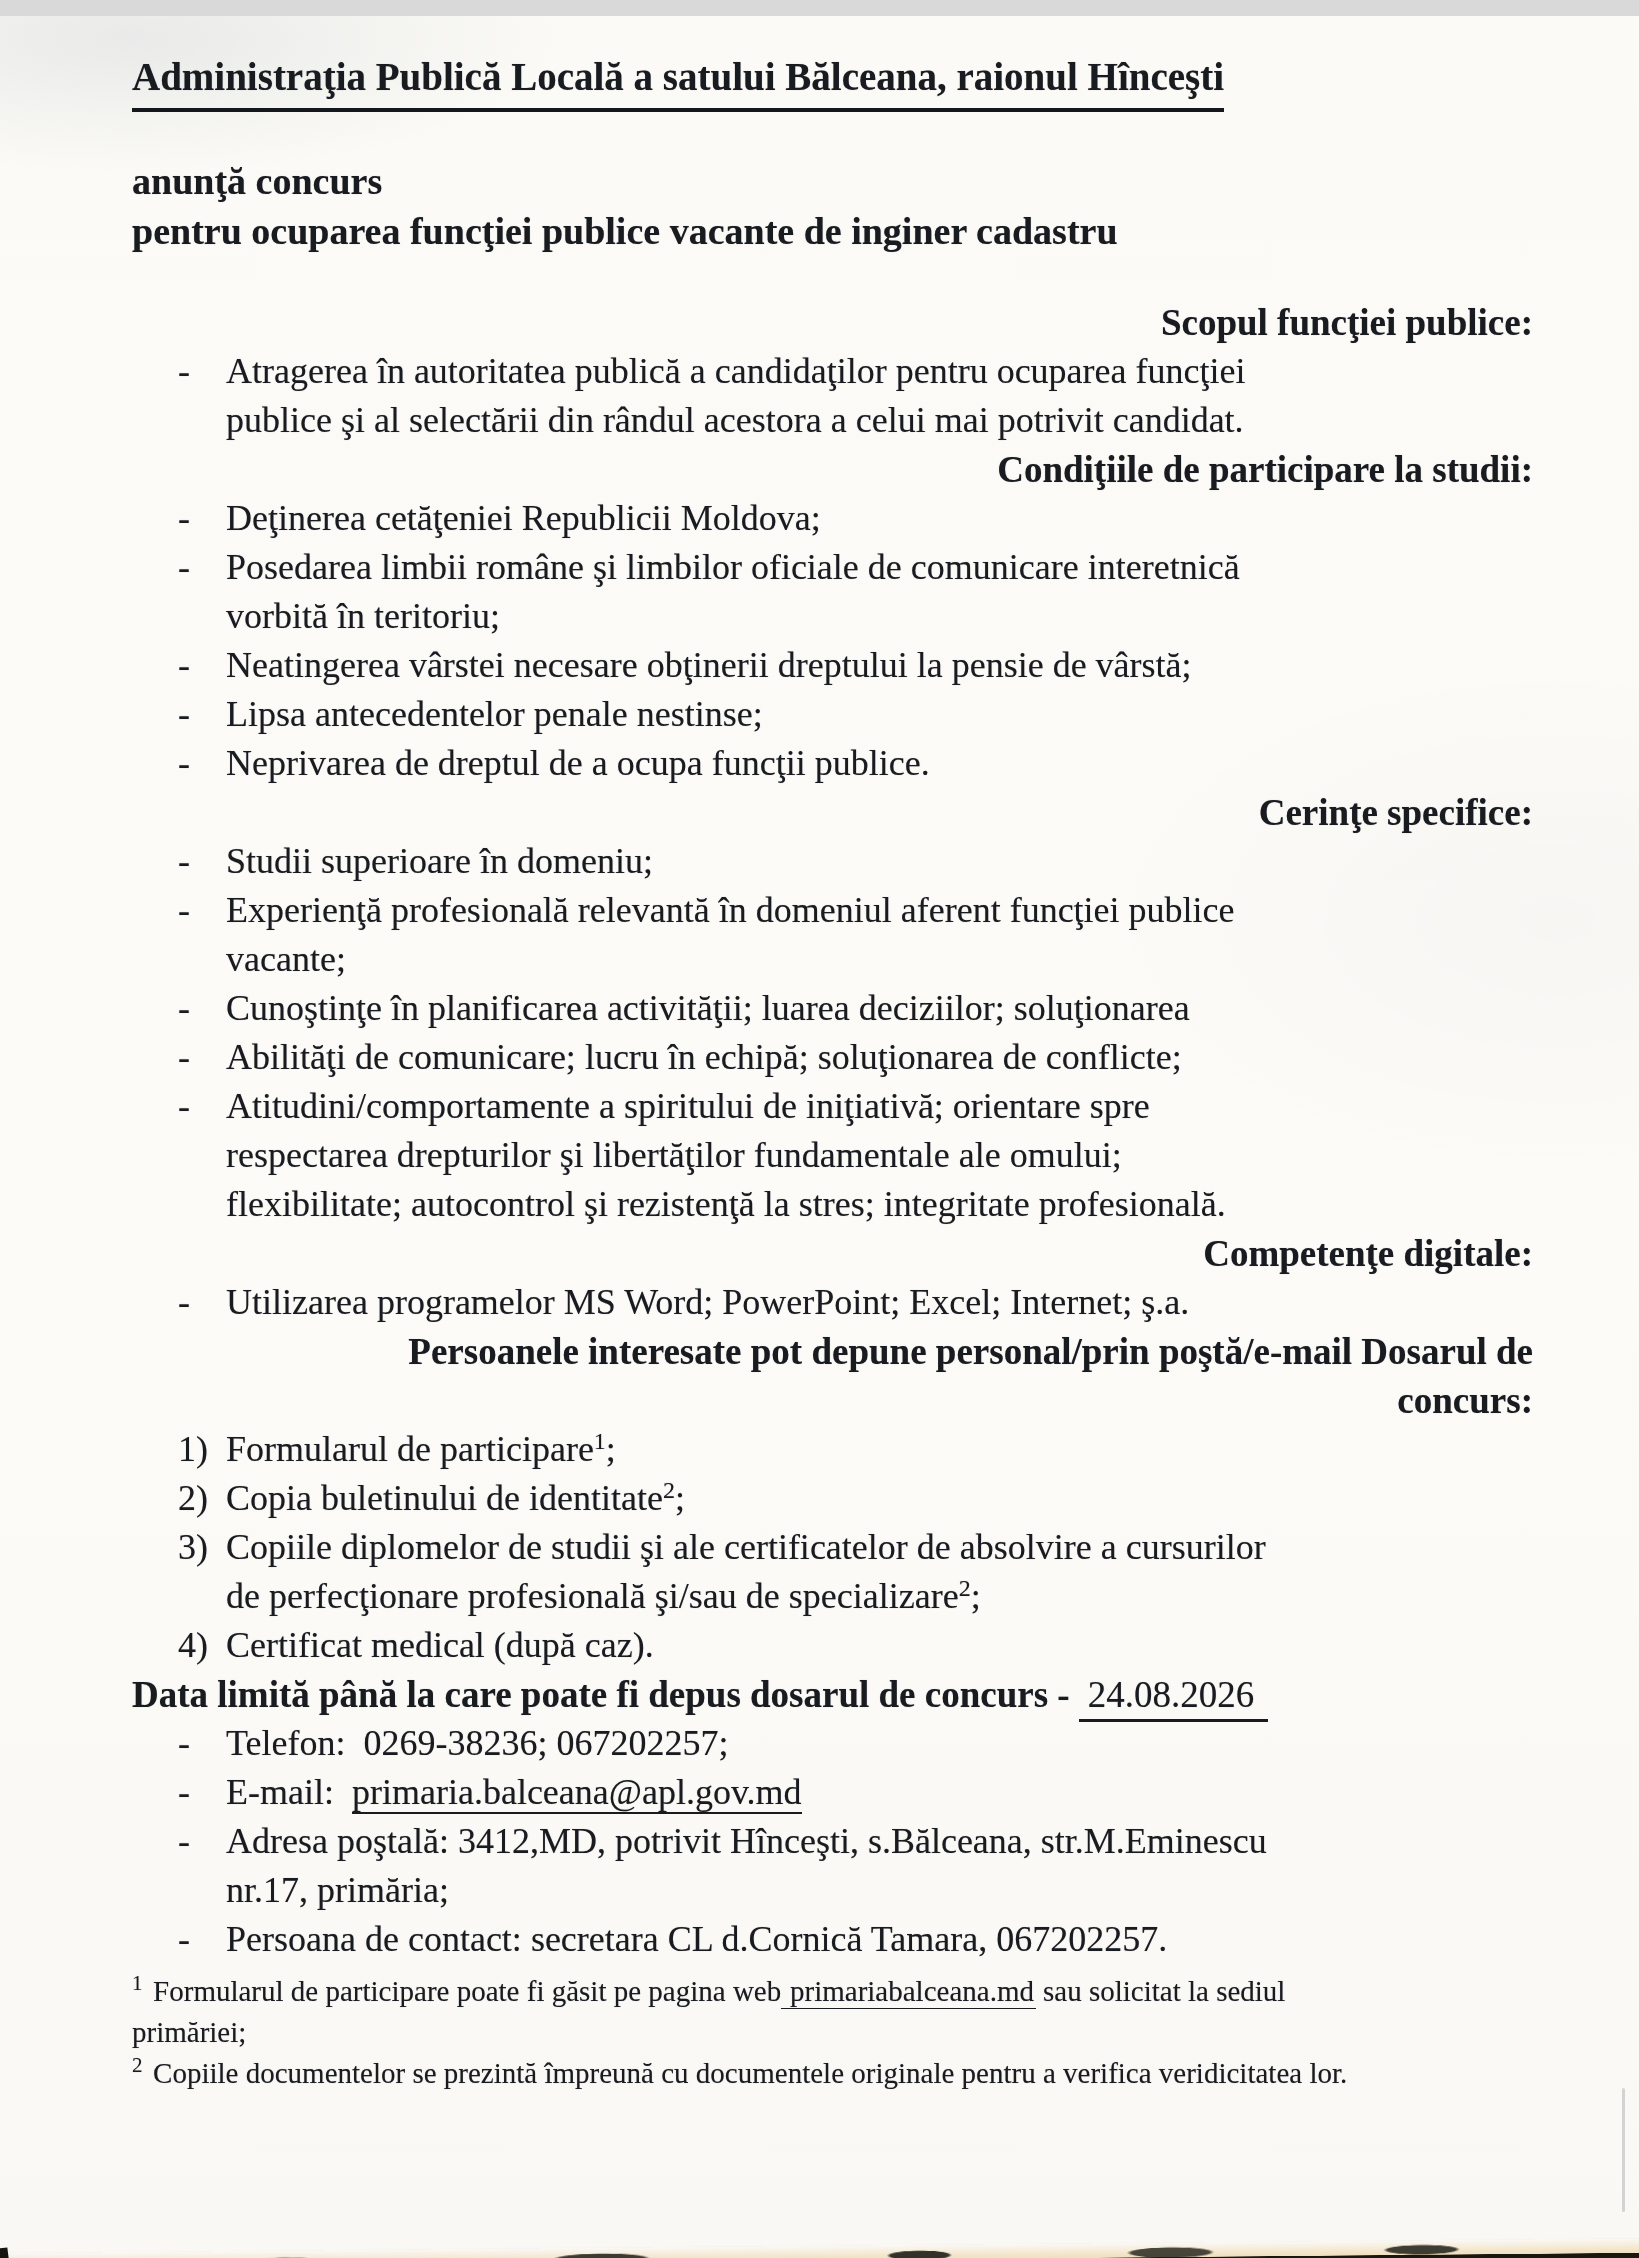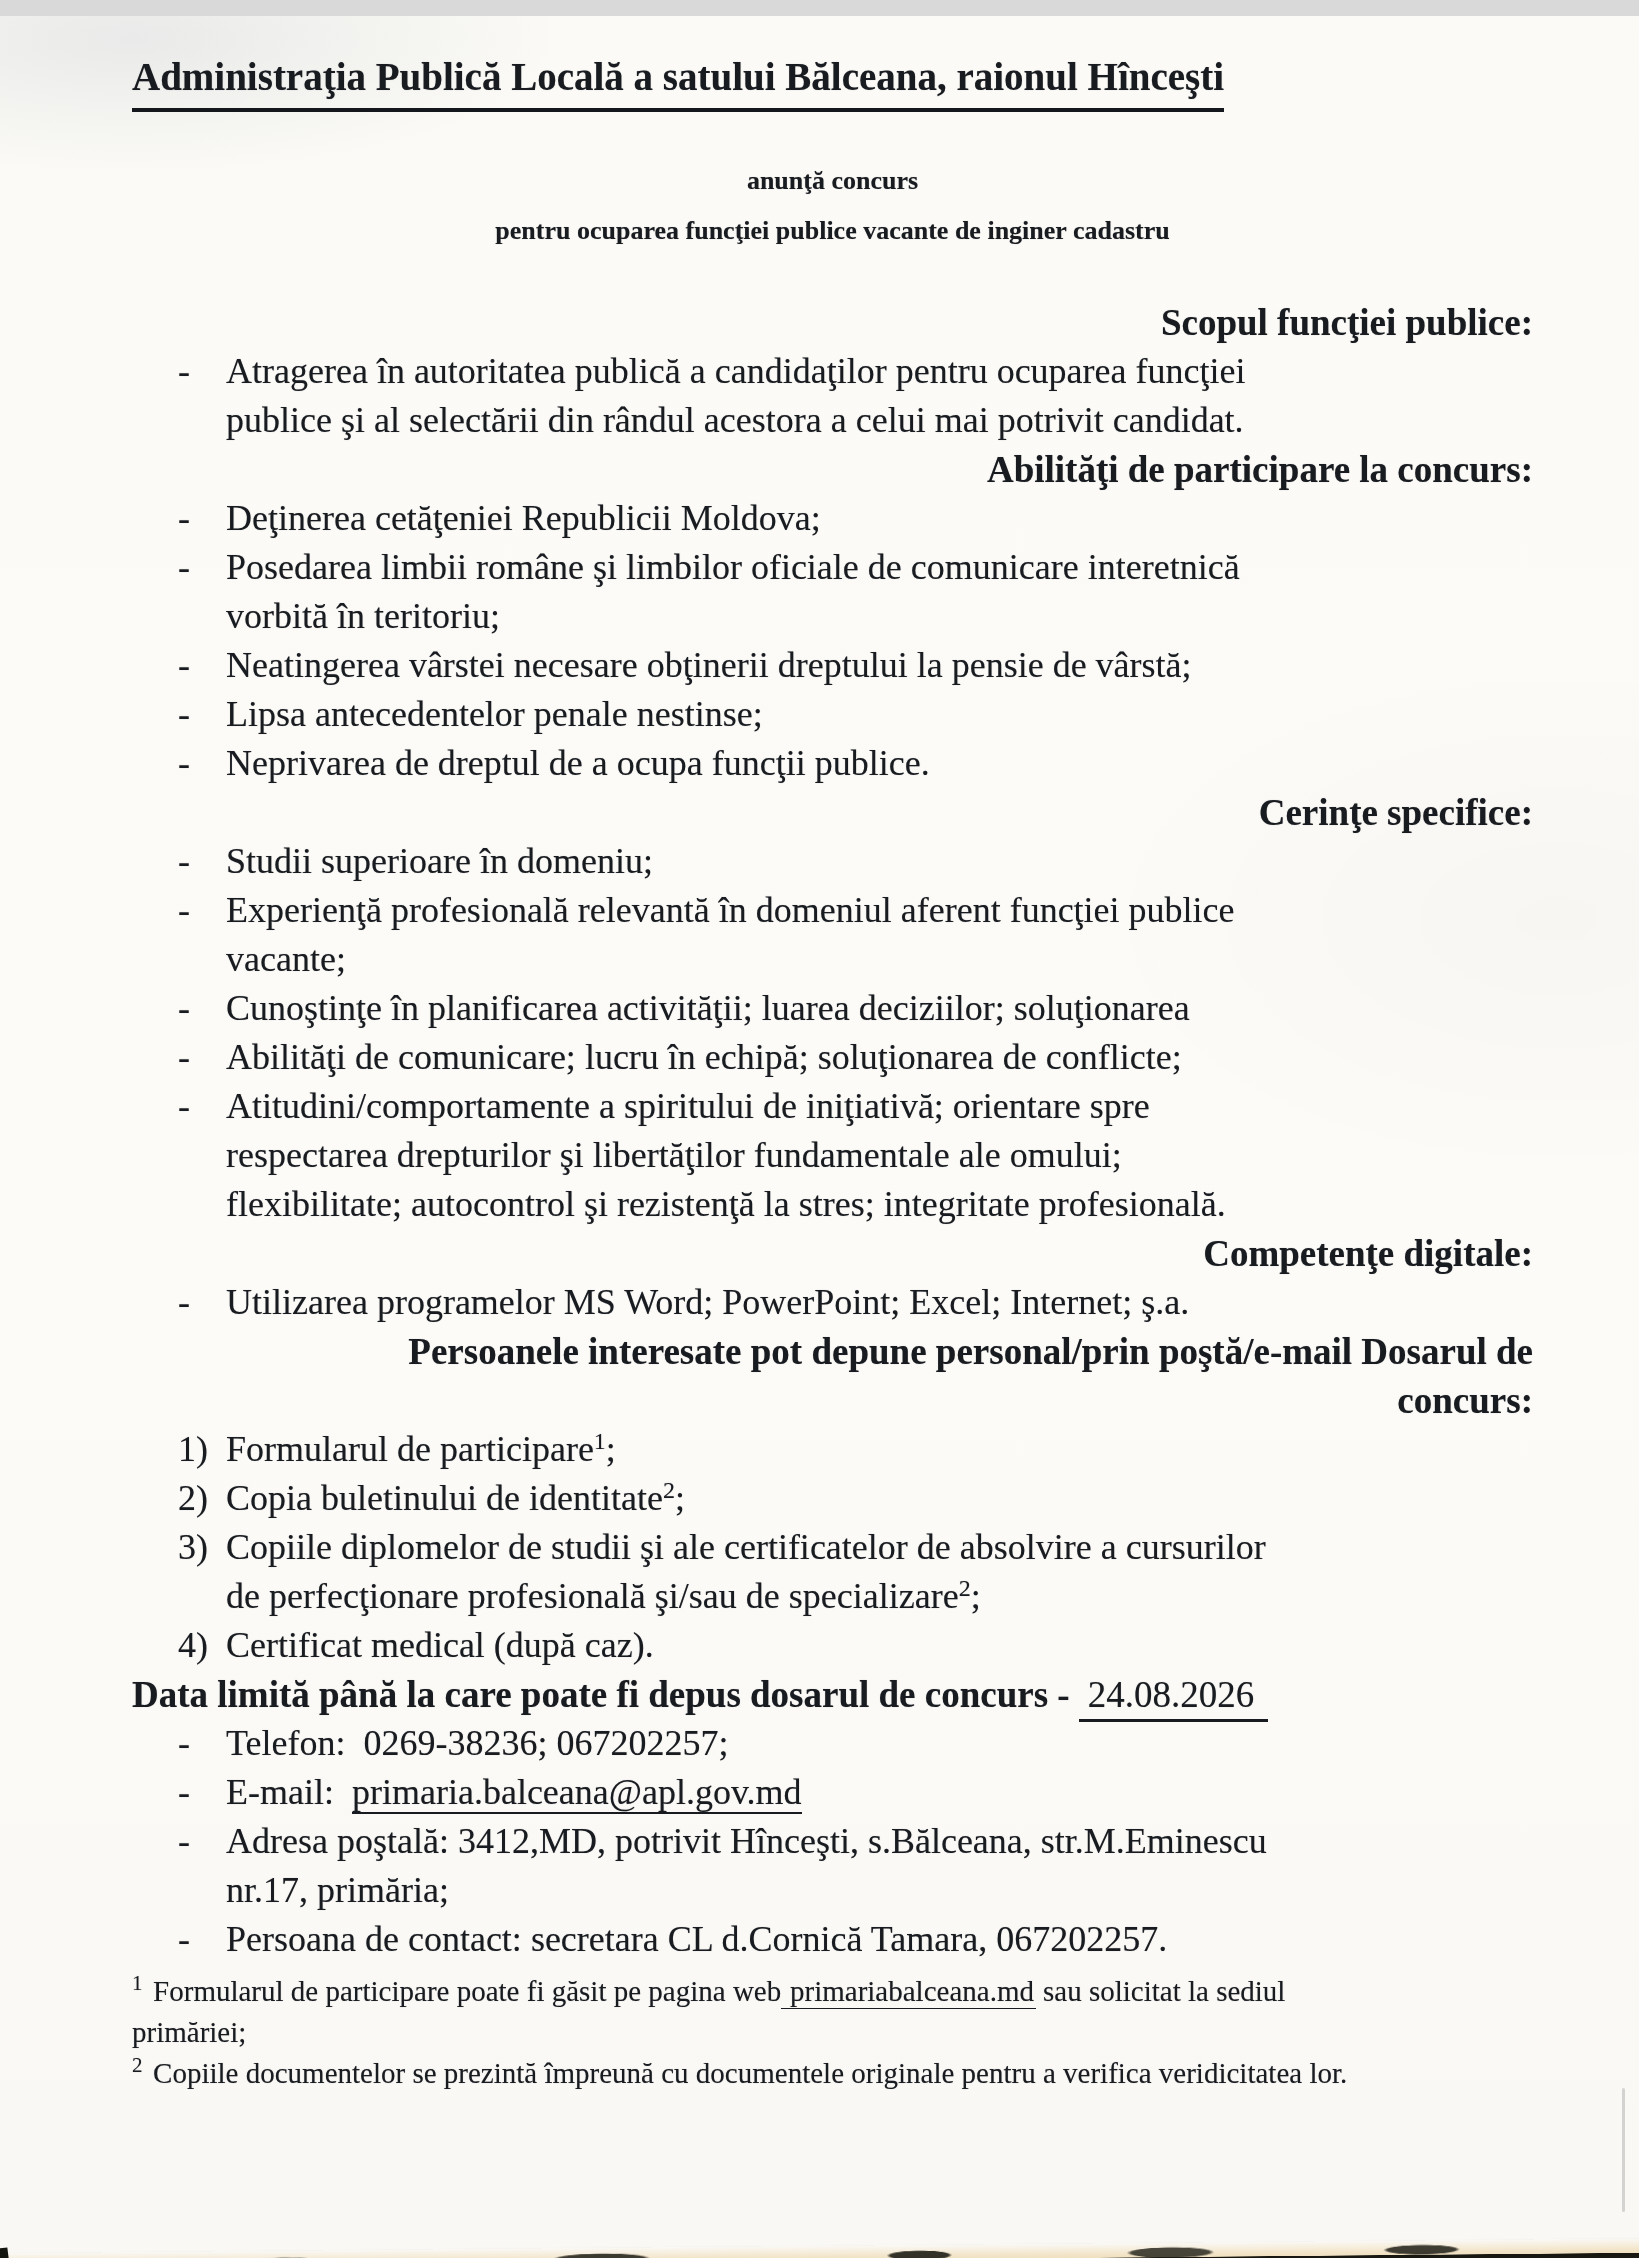--- a/index.html
+++ b/index.html
@@ -28,23 +28,22 @@
   .title-row { line-height: 51px; }
   .doc-title {
     display: inline-block;
     font-weight: 700;
     font-size: 39px;
     border-bottom: 4.4px solid #14171c;
     padding-bottom: 6.2px;
   }
 
   .subtitle {
-    text-align: center;
     font-weight: 700;
-    font-size: 26px;
+    font-size: 38px;
     line-height: 50px;
   }
   .subtitle.first { margin-top: 44px; }
 
   .heading {
     font-weight: 700;
     font-size: 37px;
     line-height: 49px;
     text-align: right;
   }
@@ -135,21 +134,21 @@
     <div class="subtitle first">anunţă concurs</div>
     <div class="subtitle">pentru ocuparea funcţiei publice vacante de inginer cadastru</div>
 
     <div class="heading mt48">Scopul funcţiei publice:</div>
     <div class="item">
       <span class="marker">-</span>
       <div class="line">Atragerea în autoritatea publică a candidaţilor pentru ocuparea funcţiei</div>
       <div class="line">publice şi al selectării din rândul acestora a celui mai potrivit candidat.</div>
     </div>
 
-    <div class="heading">Abilităţi de participare la concurs:</div>
+    <div class="heading">Condiţiile de participare la studii:</div>
     <div class="item">
       <span class="marker">-</span>
       <div class="line">Deţinerea cetăţeniei Republicii Moldova;</div>
     </div>
     <div class="item">
       <span class="marker">-</span>
       <div class="line">Posedarea limbii române şi limbilor oficiale de comunicare interetnică</div>
       <div class="line">vorbită în teritoriu;</div>
     </div>
     <div class="item">

